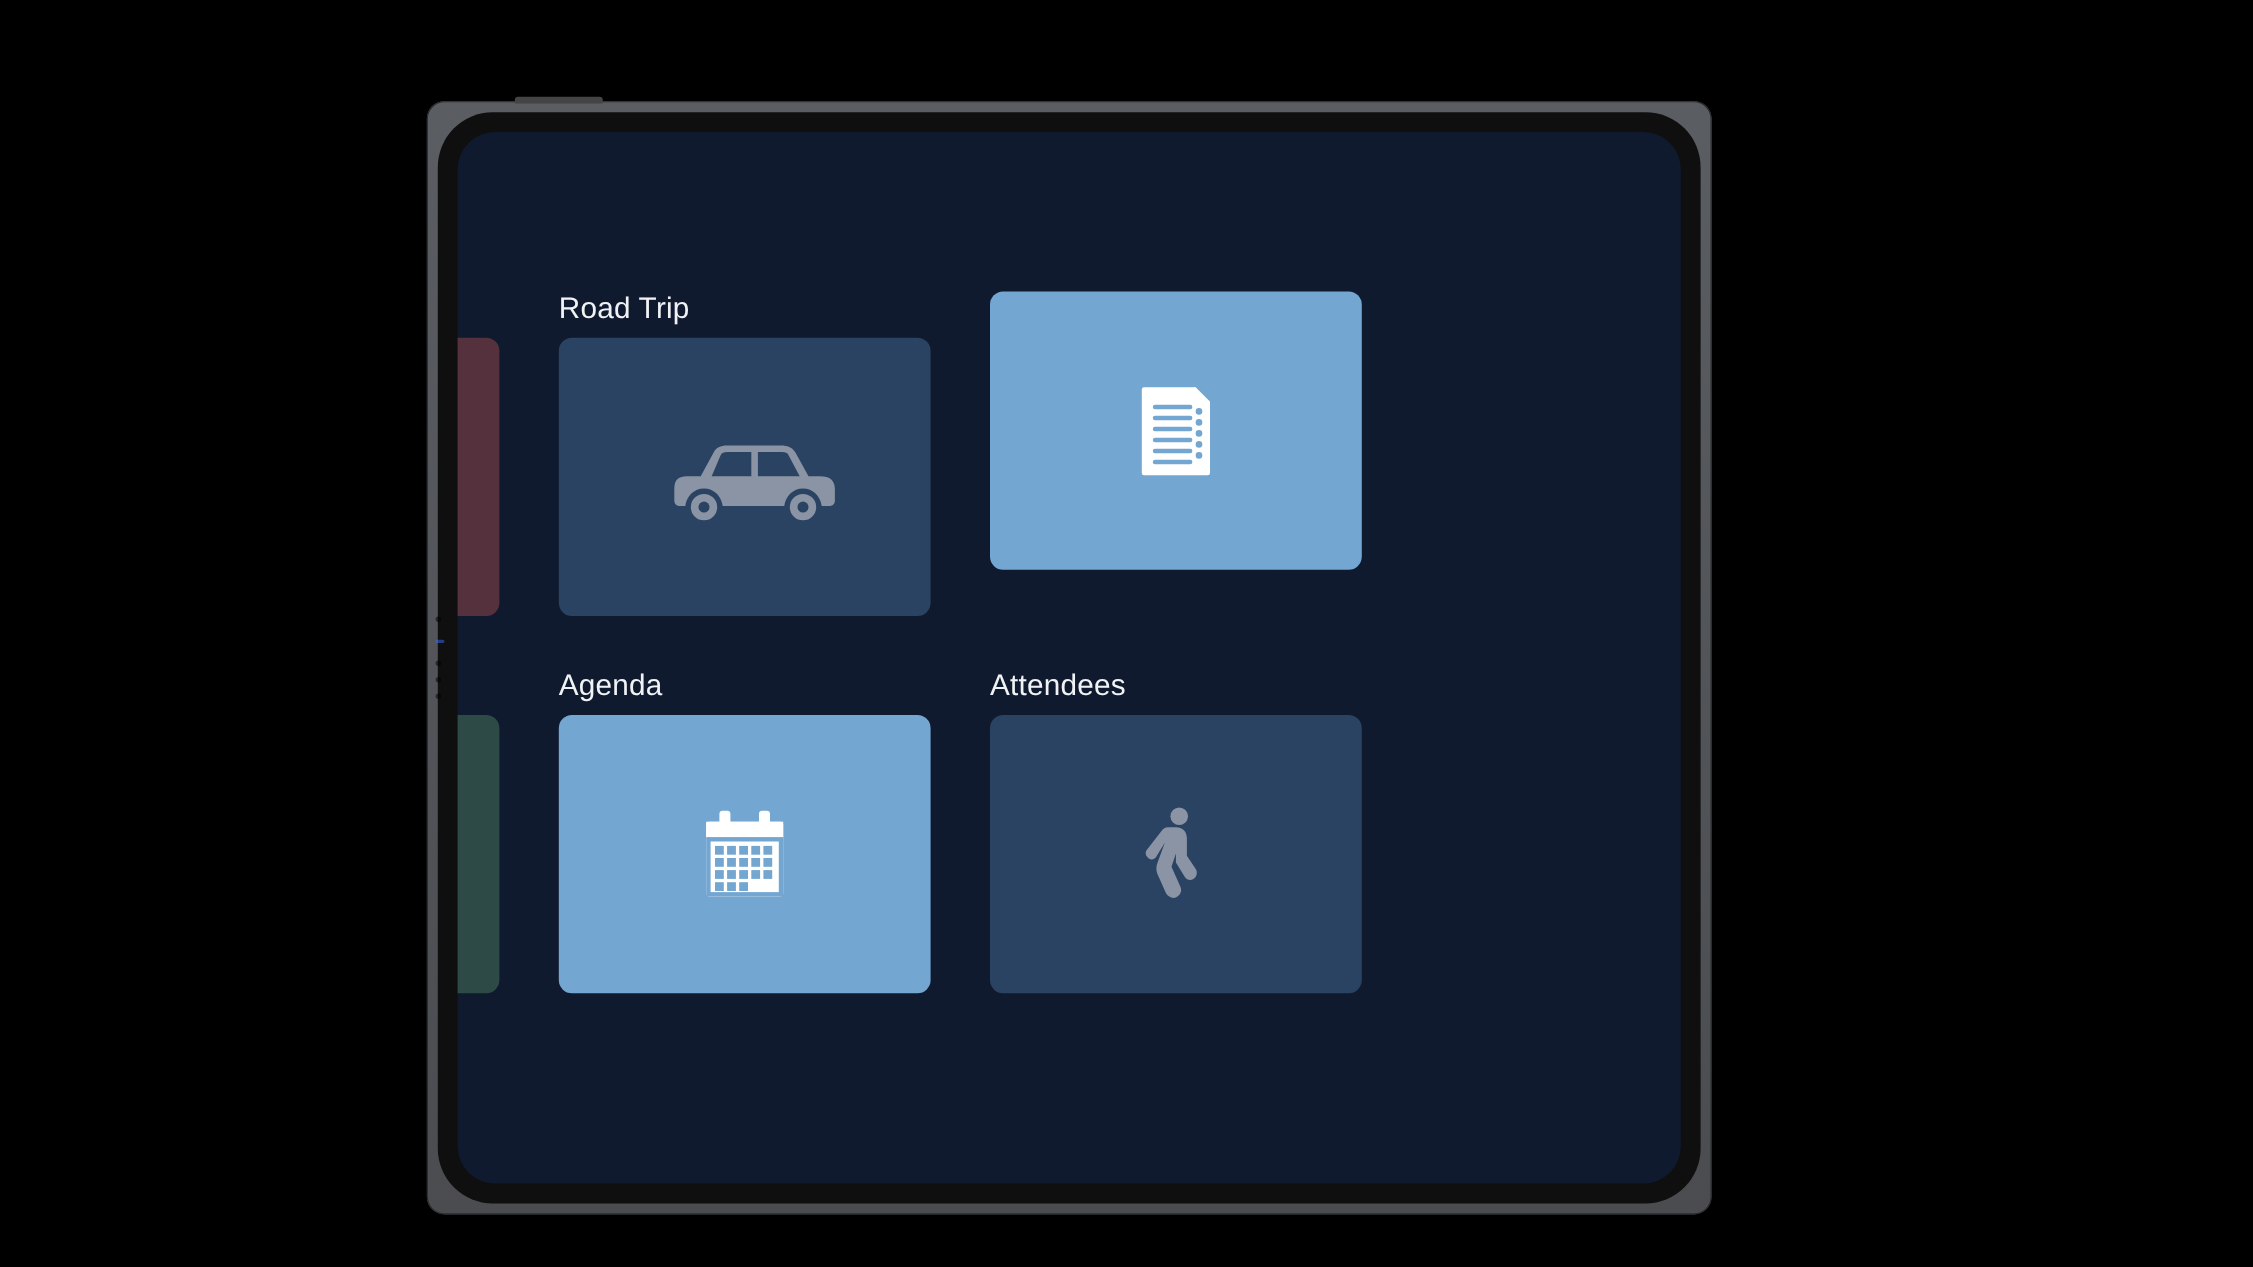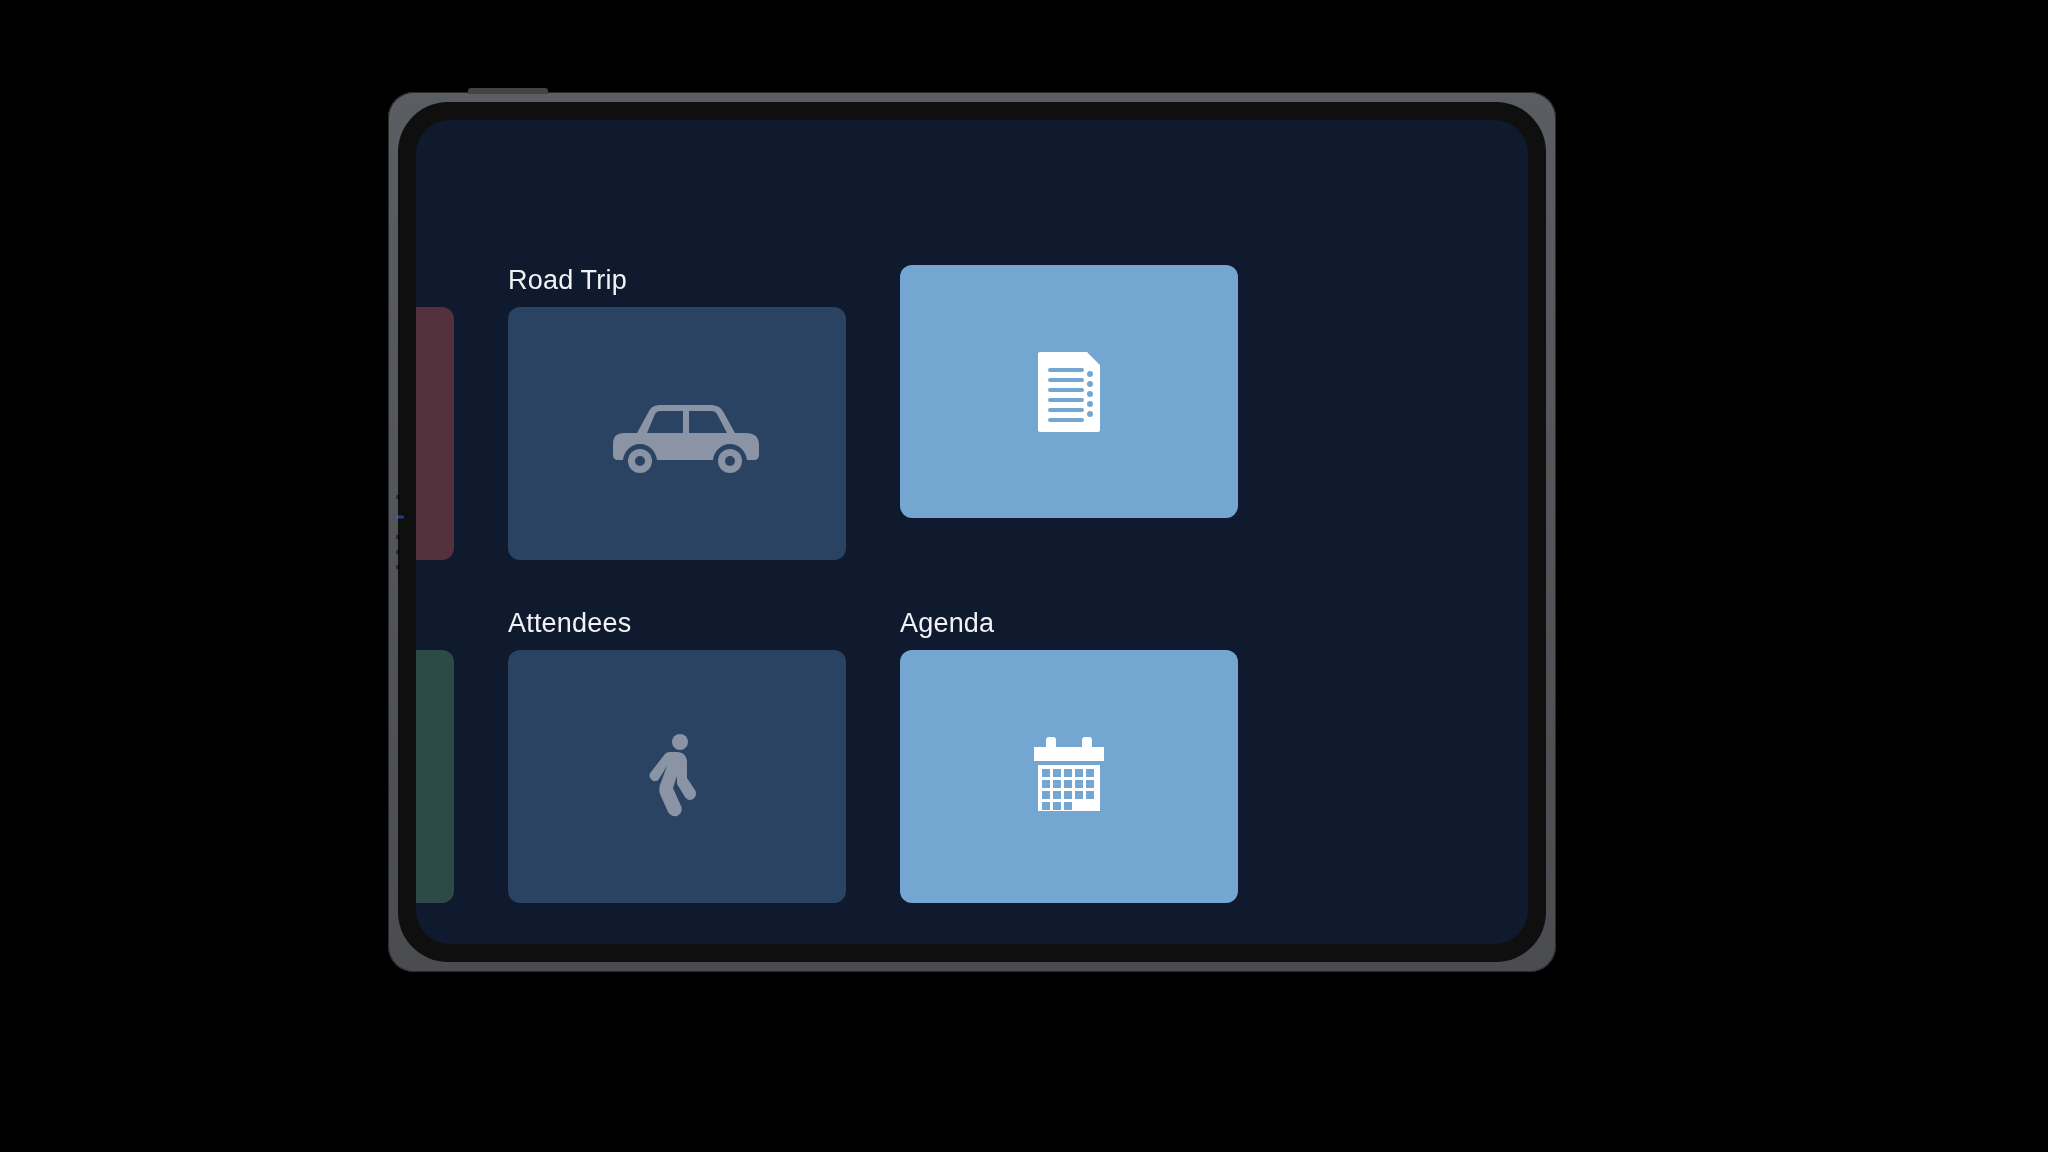--- a/index.html
+++ b/index.html
@@ -10,23 +10,23 @@
     font-family: -apple-system, "Helvetica Neue", Arial, sans-serif;
     overflow: hidden;
   }
 
   
   .ipad-outer {
     position: absolute;
     left: 388px;
     top: 92px;
     width: 1168px;
-    height: 880px;
+    height: 1012px;
     background: linear-gradient(180deg,#5a5d61,#4a4c50);
-    border-radius: 26px;
+    border-radius: 16px;
     box-shadow: 0 0 0 1px #2a2b2d inset;
   }
   .power-button{
     position:absolute;
     top:-4px; left:80px;
     width:80px; height:6px;
     background:#444; border-radius:3px 3px 0 0;
   }
   .ipad-inner {
     position: absolute;
@@ -149,32 +149,20 @@
                 <circle cx="54" cy="54" r="3"></circle>
                 <circle cx="54" cy="64" r="3"></circle>
               </g>
             </svg>
           </div>
         </div>
 
         <div class="cell">
           <div class="cell-title"></div>
           <div class="card teal"></div>
-        </div>
-
-        <div class="cell">
-          <div class="cell-title">Attendees</div>
-          <div class="card navy">
-            <svg width="60" height="90" viewBox="0 0 60 90">
-              <g fill="#8a94a4">
-                <circle cx="33" cy="10" r="8"></circle>
-                <path d="M30 20 C36 20 40 24 40 30 L40 46 L48 58 C50 61 49 65 46 67 C43 69 40 68 38 65 L30 52 L30 44 L26 56 L34 74 C36 78 34 82 30 84 C26 85 23 83 21 80 L13 62 C12 59 12 56 13 53 L20 34 C20 34 14 44 12 47 C10 50 6 50 4 47 C2 45 2 42 4 40 L18 22 C20 20 22 20 24 20 Z"></path>
-              </g>
-            </svg>
-          </div>
         </div>
 
         <div class="cell">
           <div class="cell-title">Agenda</div>
           <div class="card light">
             <svg width="78" height="84" viewBox="0 0 78 84">
               <g fill="#ffffff">
                 <rect x="4" y="12" width="70" height="68" rx="3"></rect>
                 <rect x="16" y="2" width="10" height="16" rx="3"></rect>
                 <rect x="52" y="2" width="10" height="16" rx="3"></rect>
@@ -199,17 +187,29 @@
                   <rect x="45" y="56" width="8" height="8"></rect>
                   <rect x="56" y="56" width="8" height="8"></rect>
                 <rect x="12" y="67" width="8" height="8"></rect>
                   <rect x="23" y="67" width="8" height="8"></rect>
                   <rect x="34" y="67" width="8" height="8"></rect>
               </g>
             </svg>
           </div>
         </div>
 
+        <div class="cell">
+          <div class="cell-title">Attendees</div>
+          <div class="card navy">
+            <svg width="60" height="90" viewBox="0 0 60 90">
+              <g fill="#8a94a4">
+                <circle cx="33" cy="10" r="8"></circle>
+                <path d="M30 20 C36 20 40 24 40 30 L40 46 L48 58 C50 61 49 65 46 67 C43 69 40 68 38 65 L30 52 L30 44 L26 56 L34 74 C36 78 34 82 30 84 C26 85 23 83 21 80 L13 62 C12 59 12 56 13 53 L20 34 C20 34 14 44 12 47 C10 50 6 50 4 47 C2 45 2 42 4 40 L18 22 C20 20 22 20 24 20 Z"></path>
+              </g>
+            </svg>
+          </div>
+        </div>
+
       </div>
 
     </div>
   </div>
 </div>
 
 </body></html>

